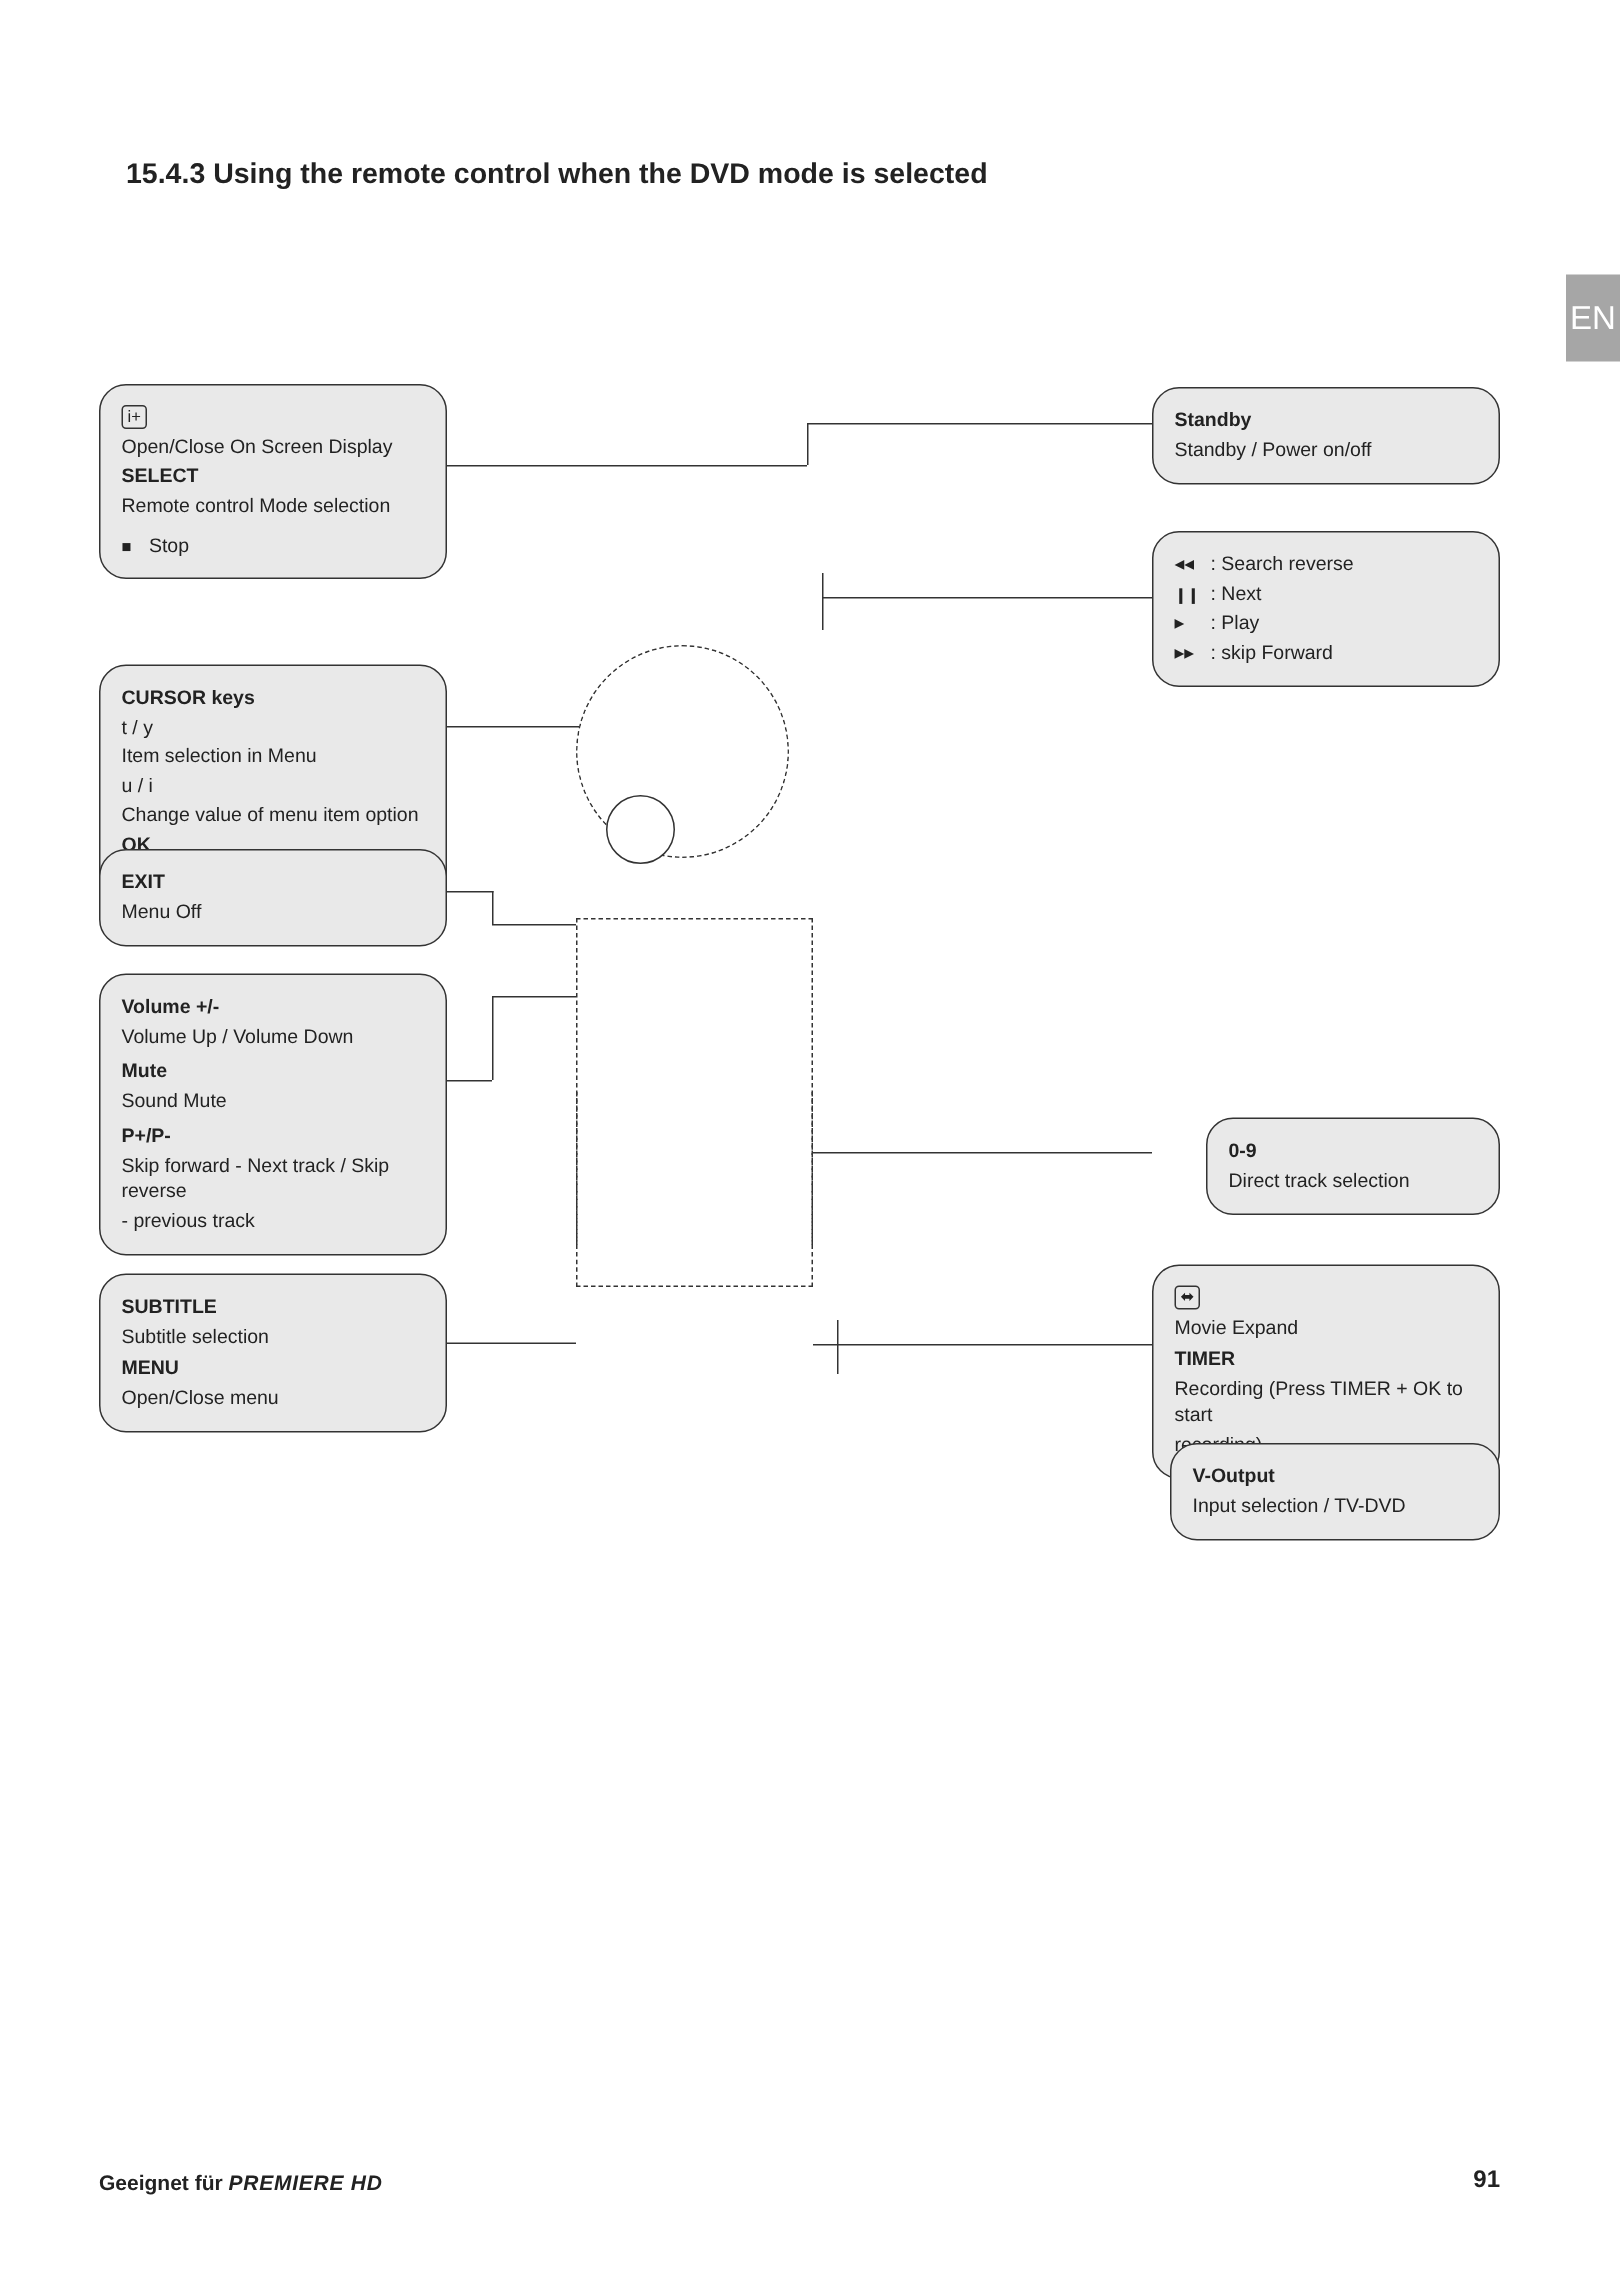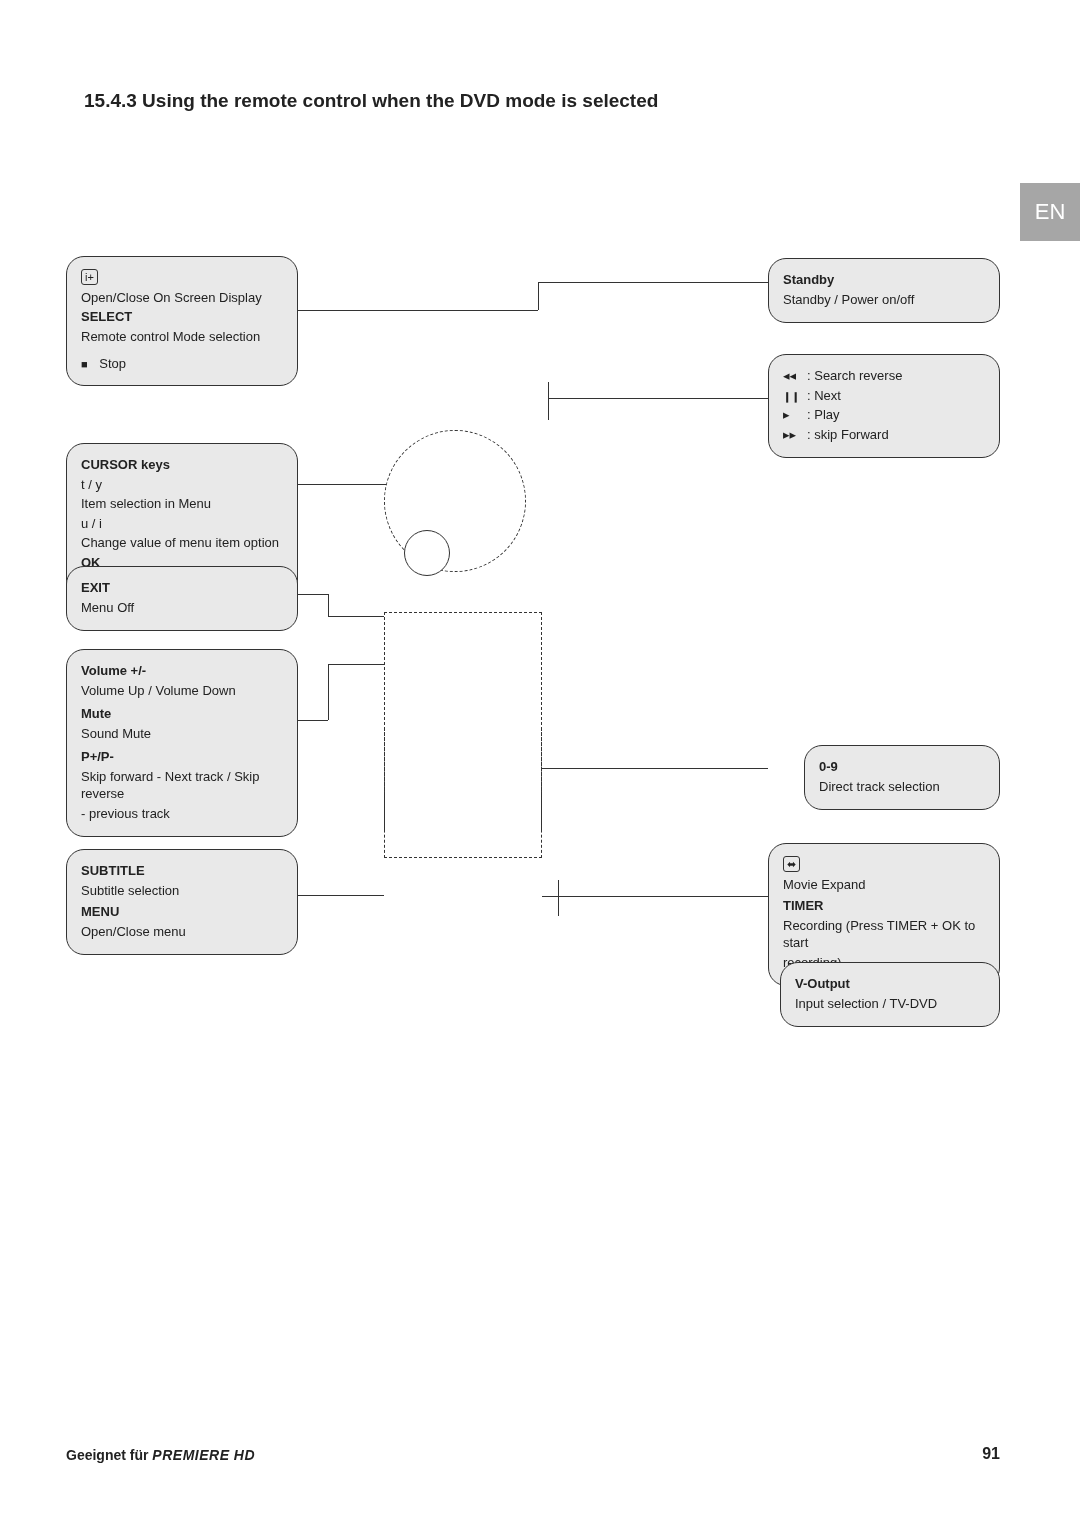--- a/index.html
+++ b/index.html
@@ -8,30 +8,30 @@
     background: #fff;
     color: #222;
     width: 1080px;
     height: 1528px;
     position: relative;
     font-size: 14px;
   }
   .page { position: relative; width: 100%; height: 100%; }
   .heading {
     position: absolute;
-    top: 90px;
+    top: 106px;
     left: 84px;
     font-size: 19px;
     font-weight: bold;
   }
   .lang-tab {
     position: absolute;
     top: 183px;
     right: 0;
-    width: 60px;
+    width: 36px;
     height: 58px;
     background: #a6a6a6;
     color: #fff;
     font-size: 22px;
     display: flex;
     align-items: center;
     justify-content: center;
   }
   .callout {
     position: absolute;

